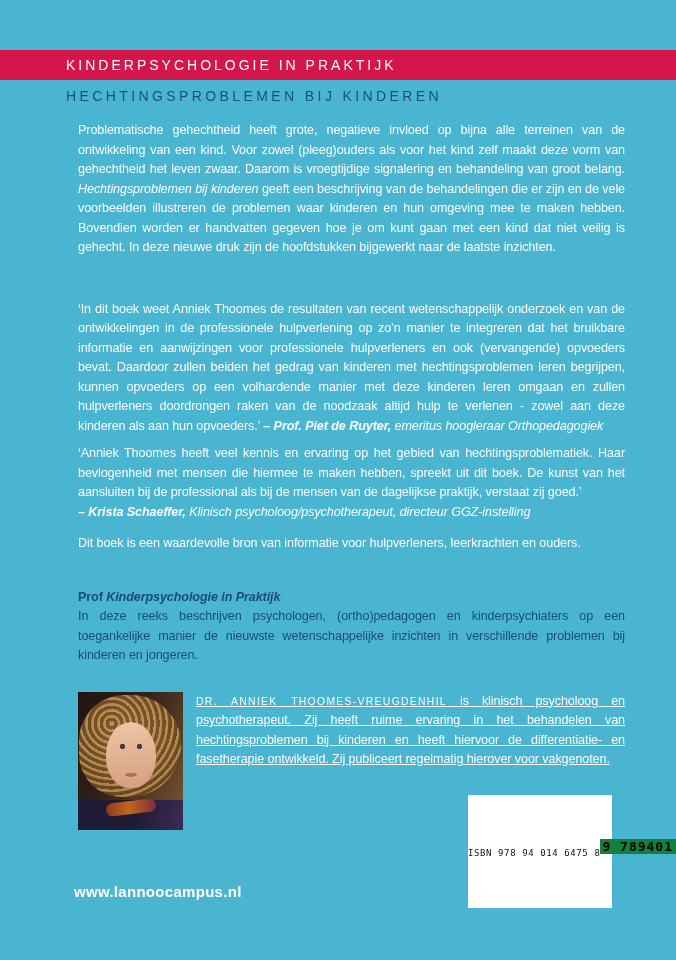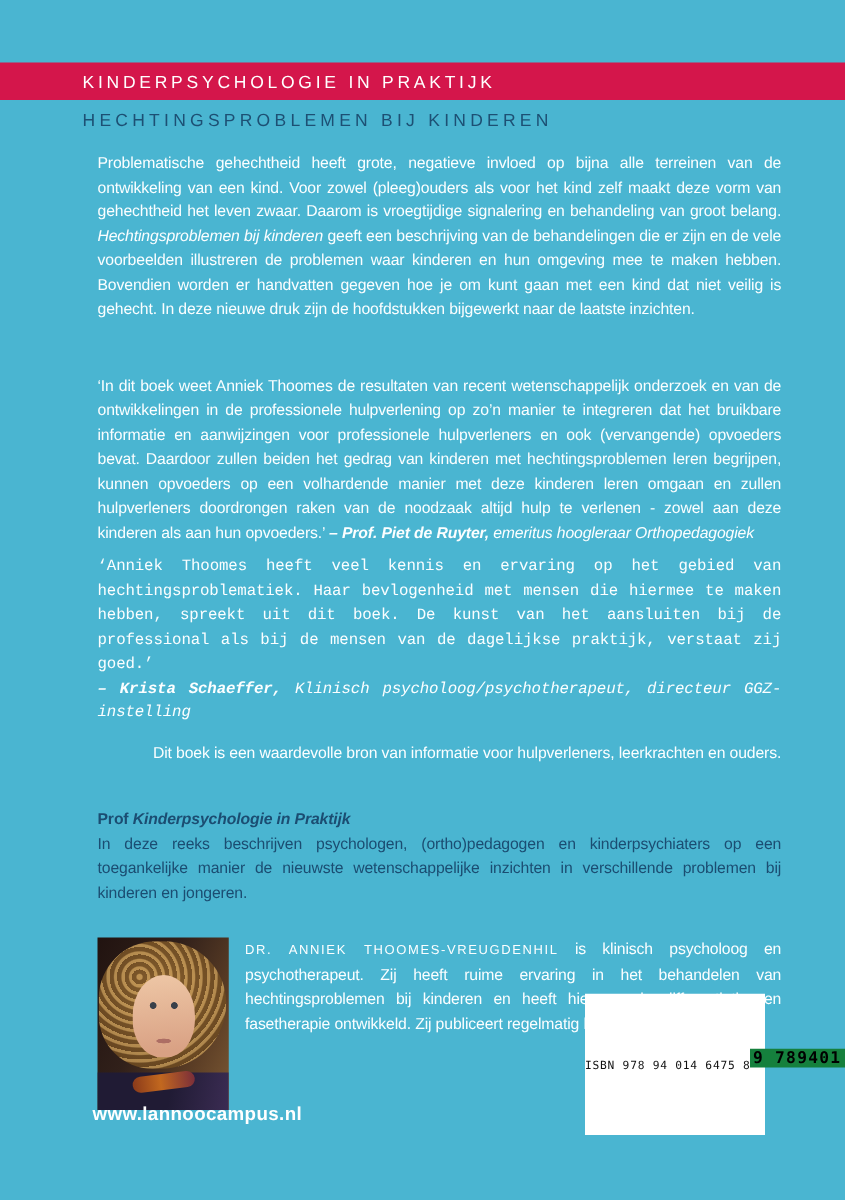--- a/index.html
+++ b/index.html
@@ -12,32 +12,32 @@
   .band .series{color:#ffffff;font-size:14px;font-weight:300;letter-spacing:3px;margin-left:66px;white-space:nowrap;}
   .book-title{position:absolute;top:88px;left:66px;color:#1d5074;font-size:14px;font-weight:300;letter-spacing:3.4px;white-space:nowrap;}
   
   .content{
     position:absolute;top:121px;left:78px;width:547px;
     color:#fbfeff;font-size:12.6px;line-height:19.5px;letter-spacing:-0.1px;
     text-align:justify;
   }
   .content p{margin:0 0 12px 0;}
   .content p.q1{margin-bottom:8px;margin-top:42px;}
-  .content p.q2{margin-bottom:12px;font-family:Liberation Mono, monospace;}
-  .content p.note{margin-bottom:34px;white-space:nowrap;text-align:right;}
+  .content p.q2{margin-bottom:12px;}
+  .content p.note{margin-bottom:34px;white-space:nowrap;text-align:left;}
   .book-ital{font-style:italic;}
   .attr{font-weight:bold;font-style:italic;}
   .role{font-style:italic;}
   .attr-line{display:block;}
   
   .reeks{color:#1b4d72;margin-bottom:0;}
   .reeks .label{font-weight:bold;}
   .reeks .name{font-weight:bold;font-style:italic;}
   
-  .author-row{display:flex;margin-top:26px;}
+  .author-row{display:flex;margin-top:26px;text-decoration:underline;}
   .photo{
     position:relative;flex:0 0 105px;width:105px;height:138px;margin-right:13px;overflow:hidden;
     background:linear-gradient(115deg,#211310 0%,#31201a 40%,#5d3f26 75%,#7d5a35 100%);
   }
   .ph-hair{
     position:absolute;left:1px;top:3px;width:102px;height:102px;
     border-radius:48% 52% 55% 45%;
     background:
       repeating-radial-gradient(circle at 32% 28%, rgba(221,177,106,.55) 0 2px, rgba(92,60,26,.45) 3px 6px),
       radial-gradient(circle at 50% 42%, #a87b3e 0%, #6b4a24 85%);

